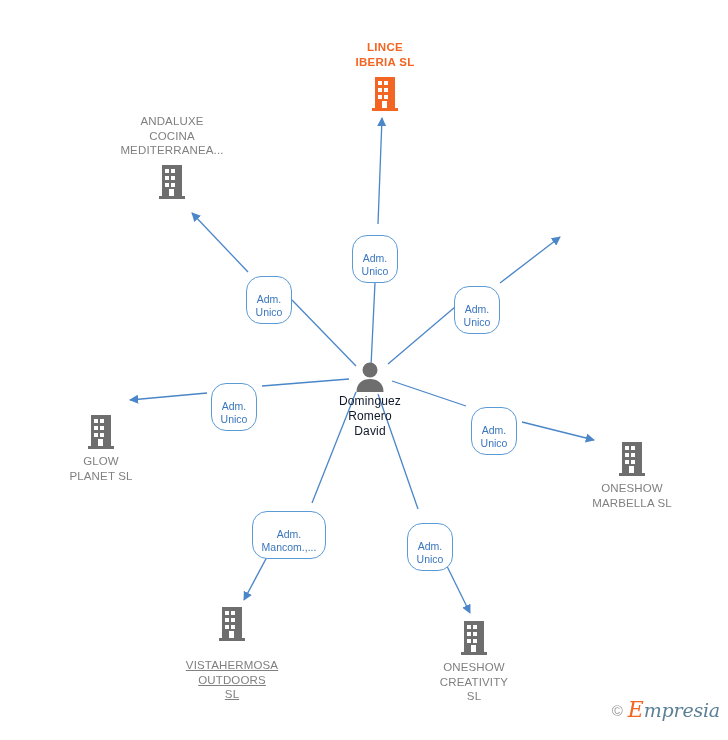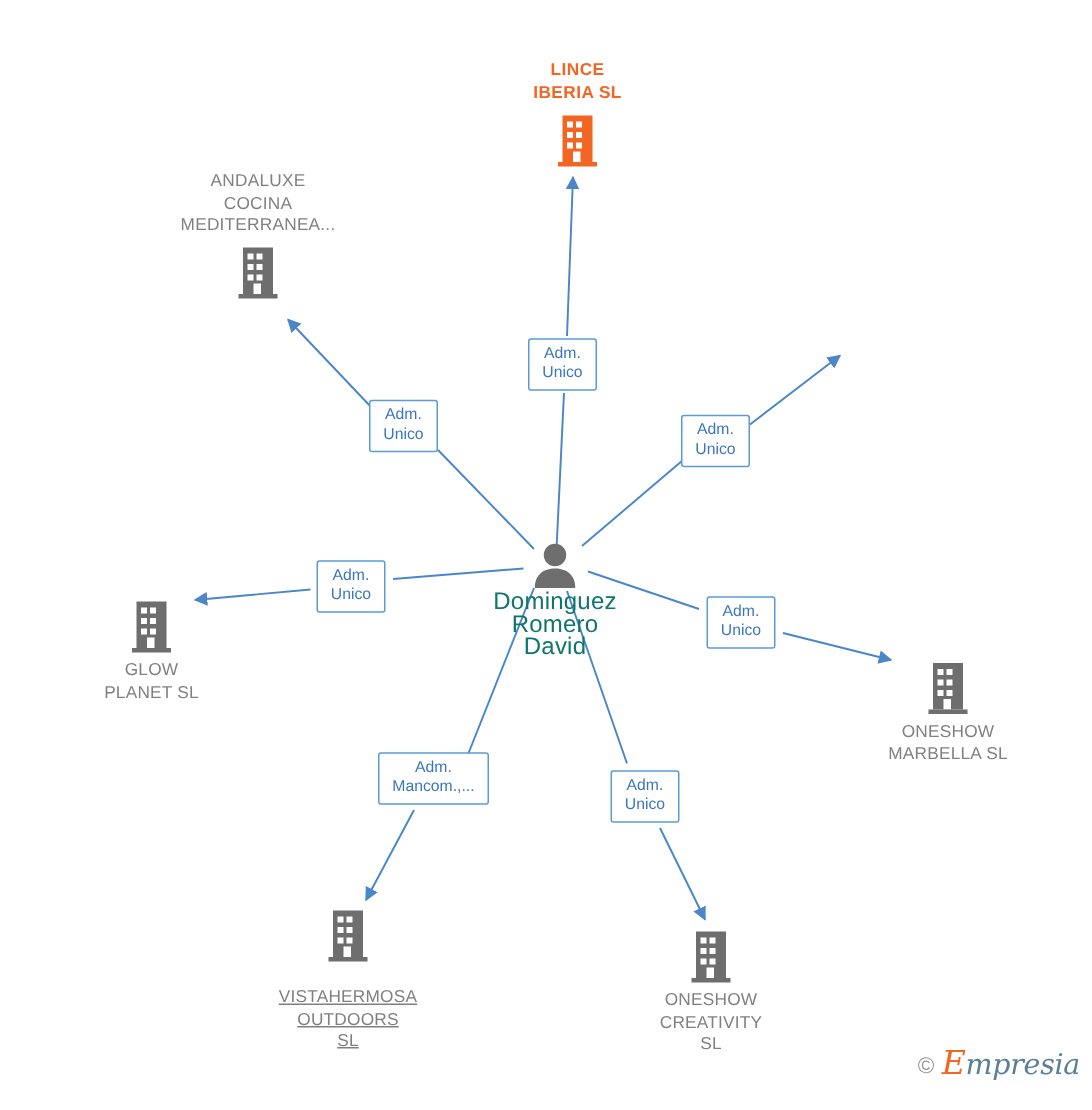--- a/index.html
+++ b/index.html
@@ -35,43 +35,44 @@
     color: #808080;
     letter-spacing: 0.15px;
     white-space: pre-line;
   }
   .node-label.highlight {
     color: #f26522;
     font-weight: bold;
     letter-spacing: 0.3px;
   }
   .node-label.person {
-    color: #0f766e;
-    font-size: 16px;
+    color: #0f172a;
+    font-size: 12px;
     line-height: 15px;
   }
   .icon-wrap {
     display: flex;
     justify-content: center;
     align-items: flex-end;
   }
   .edge-label {
     position: absolute;
     box-sizing: border-box;
     background: #ffffff;
     border: 1.3px solid #5b9bd5;
-    border-radius: 2px;
+    border-radius: 15px;
     color: #3a76bd;
     font-size: 10.5px;
     line-height: 13px;
     text-align: center;
-    padding: 3px 4px 4px 4px;
+    padding: 16px 4px 4px 4px;
     transform: translate(-50%, -50%);
     white-space: pre-line;
     font-family: "Liberation Sans", sans-serif;
+    margin-top: 16px;
   }
   .watermark {
     position: absolute;
     right: 8px;
     bottom: 8px;
     display: flex;
     align-items: center;
     gap: 5px;
   }
   .wm-c {
@@ -171,21 +172,21 @@
         <rect x="14" y="13" width="4" height="4" fill="#ffffff"></rect>
         <rect x="8" y="20" width="4" height="4" fill="#ffffff"></rect>
         <rect x="14" y="20" width="4" height="4" fill="#ffffff"></rect>
         <rect x="12" y="26" width="5" height="7" fill="#ffffff"></rect>
         <rect x="2" y="33" width="26" height="3" fill="#6e6e6e"></rect>
       </svg>
     </div>
   </div>
 
 
-  <div class="node" style="left:101px; top:399px; width:150px;text-align:center;">
+  <div class="node" style="left:101px; top:413px; width:150px;text-align:center;">
     <div class="icon-wrap">
       <svg width="30" height="38" viewBox="0 0 30 38">
         <rect x="5" y="2" width="20" height="31" fill="#6e6e6e"></rect>
         <rect x="8" y="6" width="4" height="4" fill="#ffffff"></rect>
         <rect x="14" y="6" width="4" height="4" fill="#ffffff"></rect>
         <rect x="8" y="13" width="4" height="4" fill="#ffffff"></rect>
         <rect x="14" y="13" width="4" height="4" fill="#ffffff"></rect>
         <rect x="8" y="20" width="4" height="4" fill="#ffffff"></rect>
         <rect x="14" y="20" width="4" height="4" fill="#ffffff"></rect>
         <rect x="12" y="26" width="5" height="7" fill="#ffffff"></rect>

